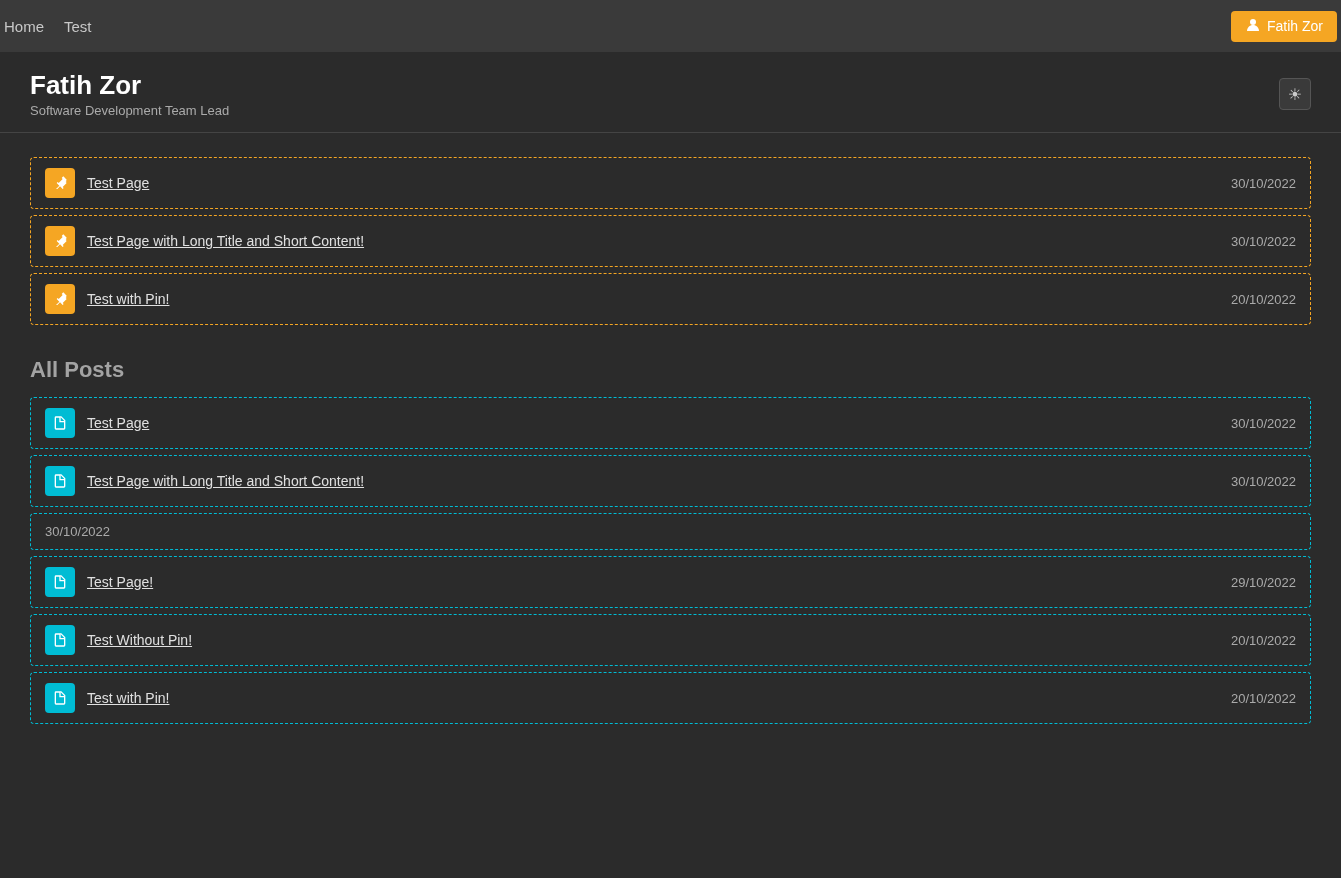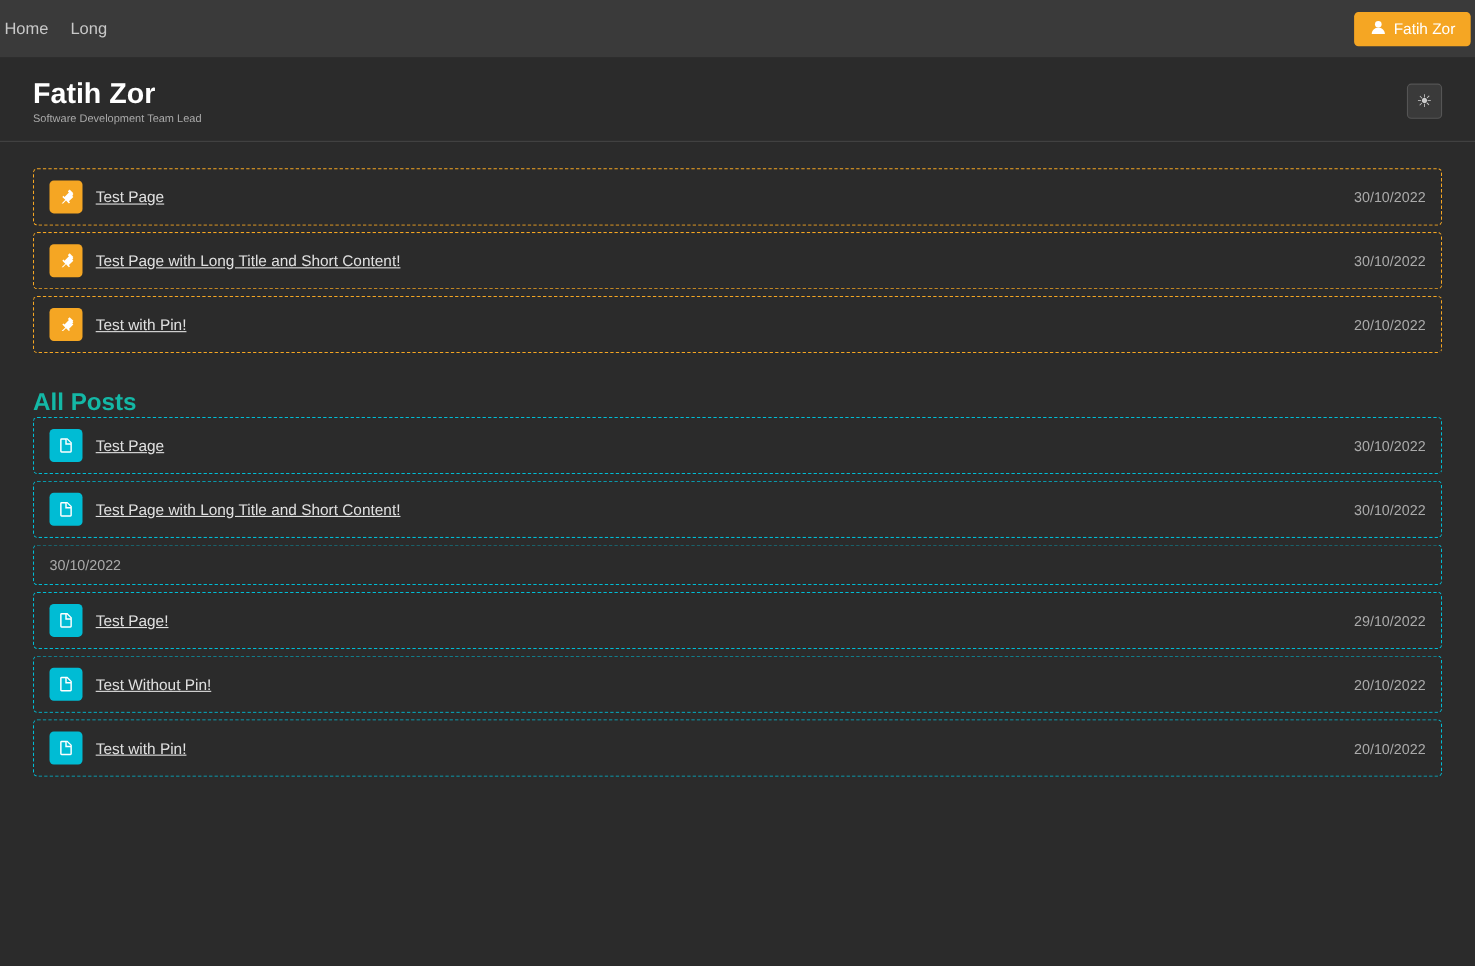--- a/index.html
+++ b/index.html
@@ -52,21 +52,21 @@
       justify-content: space-between;
       padding: 18px 30px 14px 30px;
       border-bottom: 1px solid #444;
     }
     .header-title h1 {
       font-size: 26px;
       font-weight: bold;
       color: #ffffff;
     }
     .header-title p {
-      font-size: 10px;
+      font-size: 13px;
       color: #aaaaaa;
       margin-top: 2px;
     }
     .header-right {
       display: flex;
       align-items: center;
       gap: 8px;
     }
     .search-input {
       background-color: #3a3a3a;
@@ -165,31 +165,31 @@
     
     .all-post-row {
       border: 1.5px dashed #00bcd4;
       border-radius: 4px;
       margin-bottom: 6px;
     }
 
     .section-title {
       font-size: 22px;
       font-weight: bold;
-      color: #14b8a6;
-      margin-bottom: 0;
+      color: #a3a3a3;
+      margin-bottom: 14px;
     }
   </style>
 </head>
 <body>
 
 <nav>
   <div class="nav-links">
     <a class="nav-link">Home</a>
-    <a class="nav-link">Long</a>
+    <a class="nav-link">Test</a>
   </div>
   <button class="user-btn">
     <span>
       <svg width="16" height="16" viewBox="0 0 16 16" fill="white">
         <circle cx="8" cy="5" r="3"></circle>
         <path d="M2 14c0-3.3 2.7-6 6-6s6 2.7 6 6H2z"></path>
       </svg>
     </span>
     <span>Fatih Zor</span>
   </button>

